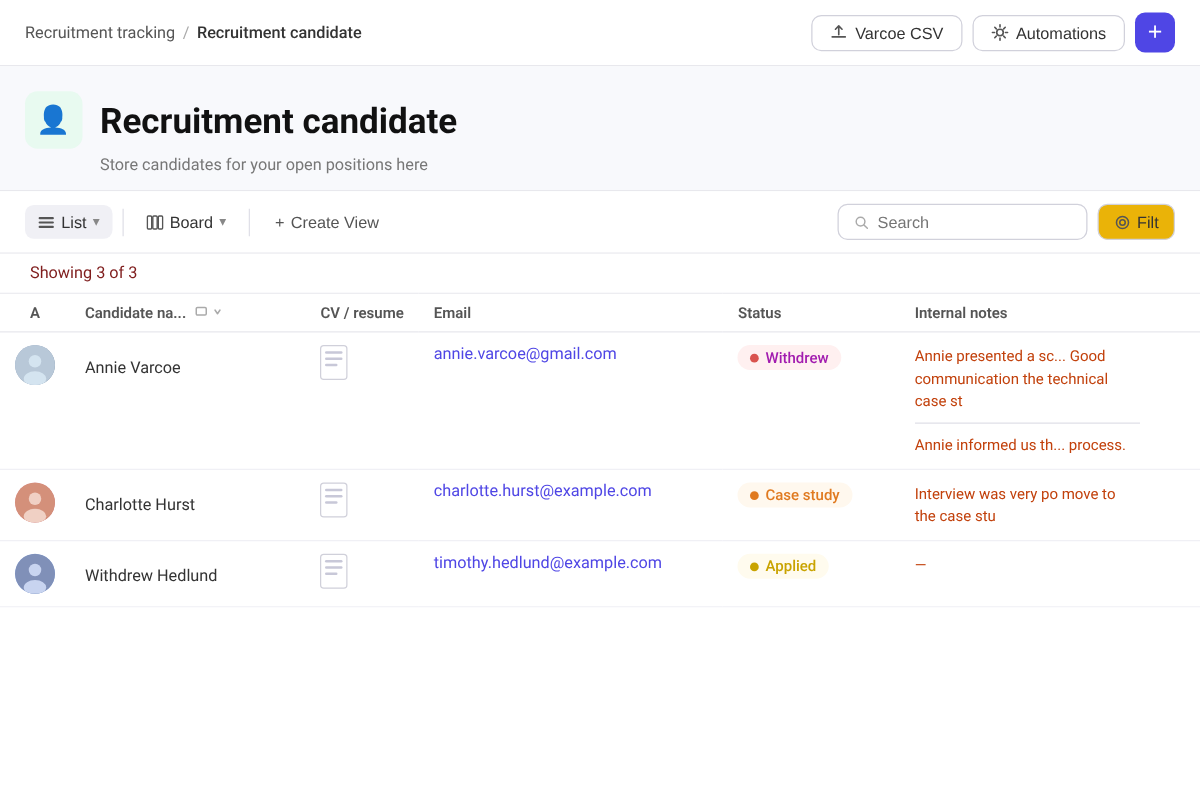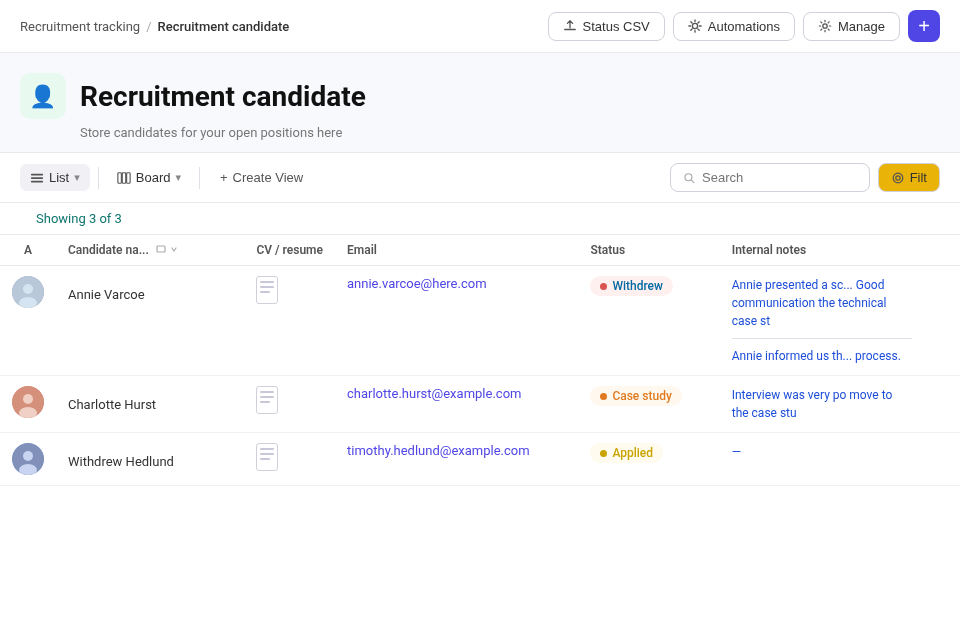--- a/index.html
+++ b/index.html
@@ -208,23 +208,23 @@
       gap: 5px;
       background: none;
       border: none;
       color: #555;
       font-size: 13px;
       cursor: pointer;
       padding: 4px 0;
     }
     
     .showing-text {
-      padding: 8px 36px;
-      font-size: 13px;
-      color: #0f766e;
+      padding: 8px 24px;
+      font-size: 13px;
+      color: #7f1d1d;
       background: #fff;
     }
     
     .table-container {
       background: #fff;
       overflow-x: auto;
     }
     table {
       width: 100%;
       border-collapse: collapse;
@@ -306,41 +306,41 @@
       display: inline-flex;
       align-items: center;
       gap: 5px;
       padding: 3px 10px;
       border-radius: 20px;
       font-size: 12px;
       font-weight: 500;
     }
     .status-withdrew {
       background: #fff0f0;
-      color: #0369a1;
+      color: #a21caf;
     }
     .status-case-study {
       background: #fff8ee;
       color: #e07a20;
     }
     .status-applied {
       background: #fffbee;
       color: #c9a300;
     }
     .status-dot {
       width: 7px;
       height: 7px;
       border-radius: 50%;
     }
     .dot-withdrew { background: #d9534f; }
     .dot-case-study { background: #e07a20; }
     .dot-applied { background: #c9a300; }
     .internal-notes {
       font-size: 12px;
-      color: #1d4ed8;
+      color: #c2410c;
       max-width: 180px;
       line-height: 1.5;
     }
     .notes-divider {
       border: none;
       border-top: 1px solid #e0e0e8;
       margin: 8px 0;
     }
     .sort-icons {
       display: inline-flex;
@@ -364,35 +364,28 @@
     <div class="breadcrumb">
       <a class="breadcrumb-link" href="#">Recruitment tracking</a>
       <span class="breadcrumb-sep">/</span>
       <span class="breadcrumb-current">Recruitment candidate</span>
     </div>
     <div class="top-actions">
       <button class="btn-outline">
         <svg width="14" height="14" viewBox="0 0 16 16" fill="none">
           <path d="M8 2v8M5 5l3-3 3 3M2 12h12" stroke="#555" stroke-width="1.5" stroke-linecap="round" stroke-linejoin="round"></path>
         </svg>
-        <span>Status CSV</span>
+        <span>Varcoe CSV</span>
       </button>
       <button class="btn-outline">
         <svg width="14" height="14" viewBox="0 0 16 16" fill="none">
           <circle cx="8" cy="8" r="3" stroke="#555" stroke-width="1.5"></circle>
           <path d="M8 1v2M8 13v2M1 8h2M13 8h2M3.22 3.22l1.42 1.42M11.36 11.36l1.42 1.42M3.22 12.78l1.42-1.42M11.36 4.64l1.42-1.42" stroke="#555" stroke-width="1.5" stroke-linecap="round"></path>
         </svg>
         <span>Automations</span>
-      </button>
-      <button class="btn-outline">
-        <svg width="14" height="14" viewBox="0 0 16 16" fill="none">
-          <circle cx="8" cy="8" r="2.5" stroke="#555" stroke-width="1.5"></circle>
-          <path d="M8 1.5v1.5M8 13v1.5M1.5 8H3M13 8h1.5M3.22 3.22l1.06 1.06M11.72 11.72l1.06 1.06M3.22 12.78l1.06-1.06M11.72 4.28l1.06-1.06" stroke="#555" stroke-width="1.4" stroke-linecap="round"></path>
-        </svg>
-        <span>Manage</span>
       </button>
       <button class="btn-primary-sm">+</button>
     </div>
   </div>
 
   <div class="page-header">
     <div class="page-title-row">
       <div class="page-icon">
         <span>👤</span>
       </div>
@@ -490,21 +483,21 @@
             </div>
           </td>
           <td>
             <div class="cv-lines">
               <div class="cv-line"></div>
               <div class="cv-line"></div>
               <div class="cv-line"></div>
             </div>
           </td>
           <td>
-            <a class="email-link" href="#">annie.varcoe@here.com</a>
+            <a class="email-link" href="#">annie.varcoe@gmail.com</a>
           </td>
           <td>
             <span class="status-badge status-withdrew">
               <span class="status-dot dot-withdrew"></span>
               Withdrew
             </span>
           </td>
           <td>
             <div class="internal-notes">
               Annie presented a sc... Good communication the technical case st

